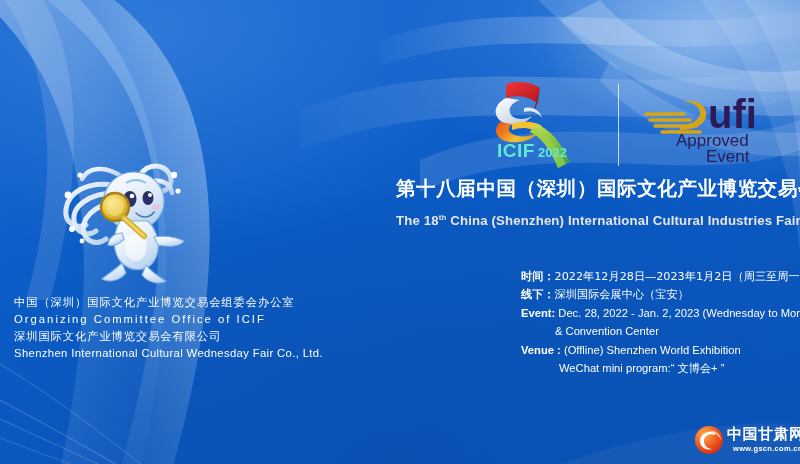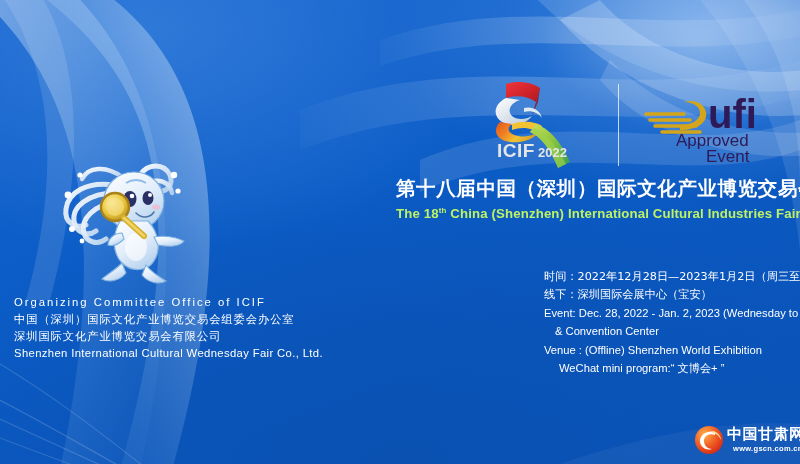--- a/index.html
+++ b/index.html
@@ -56,21 +56,21 @@
     top: 0px;
     width: 128px;
     height: 92px;
   }
   .icif-wordmark {
     position: absolute;
     left: 2px;
     top: 62px;
     width: 120px;
     text-align: center;
-    color: #e5e5e5;
+    color: #5eead4;
     white-space: nowrap;
   }
   .icif-wordmark .icif-abbr {
     font-size: 19px;
     font-weight: bold;
     letter-spacing: 0.5px;
   }
   .icif-wordmark .icif-year {
     font-size: 13px;
     font-weight: bold;
@@ -103,26 +103,26 @@
   .title-cn {
     color: #ffffff;
     font-size: 19.5px;
     font-weight: bold;
     letter-spacing: 0.6px;
     white-space: nowrap;
     line-height: 1.15;
     font-family: "DejaVu Sans", "Liberation Sans", sans-serif;
   }
   .title-en {
-    color: #bef264;
+    color: #e5e5e5;
     font-size: 13.2px;
     font-weight: bold;
     letter-spacing: 0.15px;
     white-space: nowrap;
-    margin-top: 6px;
+    margin-top: 13px;
   }
   .title-en sup {
     font-size: 8px;
     vertical-align: super;
   }
 
   
   .org-block {
     position: absolute;
     left: 14px;
@@ -156,22 +156,21 @@
     width: 276px;
     color: #ffffff;
   }
   .info-line {
     white-space: nowrap;
     line-height: 1.62;
     font-size: 11.2px;
     font-family: "DejaVu Sans", "Liberation Sans", sans-serif;
   }
   .info-line .lbl {
-    font-weight: normal;
-    margin-left: 23px;
+    font-weight: bold;
   }
   .info-line.en {
     font-family: "Liberation Sans", "DejaVu Sans", sans-serif;
     font-size: 11.2px;
   }
   .indent-1 { padding-left: 34px; }
   .indent-2 { padding-left: 38px; }
 
   
   .watermark {
@@ -399,22 +398,22 @@
       <text x="66" y="78" font-family="'Liberation Sans', sans-serif" font-size="17" fill="#2e1a57">Event</text>
     </svg>
   </div>
 
   <div class="titles">
     <div class="title-cn">第十八届中国（深圳）国际文化产业博览交易会</div>
     <div class="title-en"><span>The 18</span><sup>th</sup><span> China (Shenzhen) International Cultural Industries Fair</span></div>
   </div>
 
   <div class="org-block">
+    <div class="org-line org-cn">中国（深圳）国际文化产业博览交易会组委会办公室</div>
     <div class="org-line org-en">Organizing Committee Office of ICIF</div>
-    <div class="org-line org-cn">中国（深圳）国际文化产业博览交易会组委会办公室</div>
     <div class="org-line org-cn">深圳国际文化产业博览交易会有限公司</div>
     <div class="org-line org-en-last">Shenzhen International Cultural Wednesday Fair Co., Ltd.</div>
   </div>
 
   <div class="info-block">
     <div class="info-line"><span class="lbl">时间：</span><span>2022年12月28日—2023年1月2日（周三至周一）</span></div>
     <div class="info-line"><span class="lbl">线下：</span><span>深圳国际会展中心（宝安）</span></div>
     <div class="info-line en"><span class="lbl">Event:</span><span> Dec. 28, 2022 - Jan. 2, 2023 (Wednesday to Monday)</span></div>
     <div class="info-line en indent-1">&amp; Convention Center</div>
     <div class="info-line en"><span class="lbl">Venue :</span><span> (Offline) Shenzhen World Exhibition</span></div>

